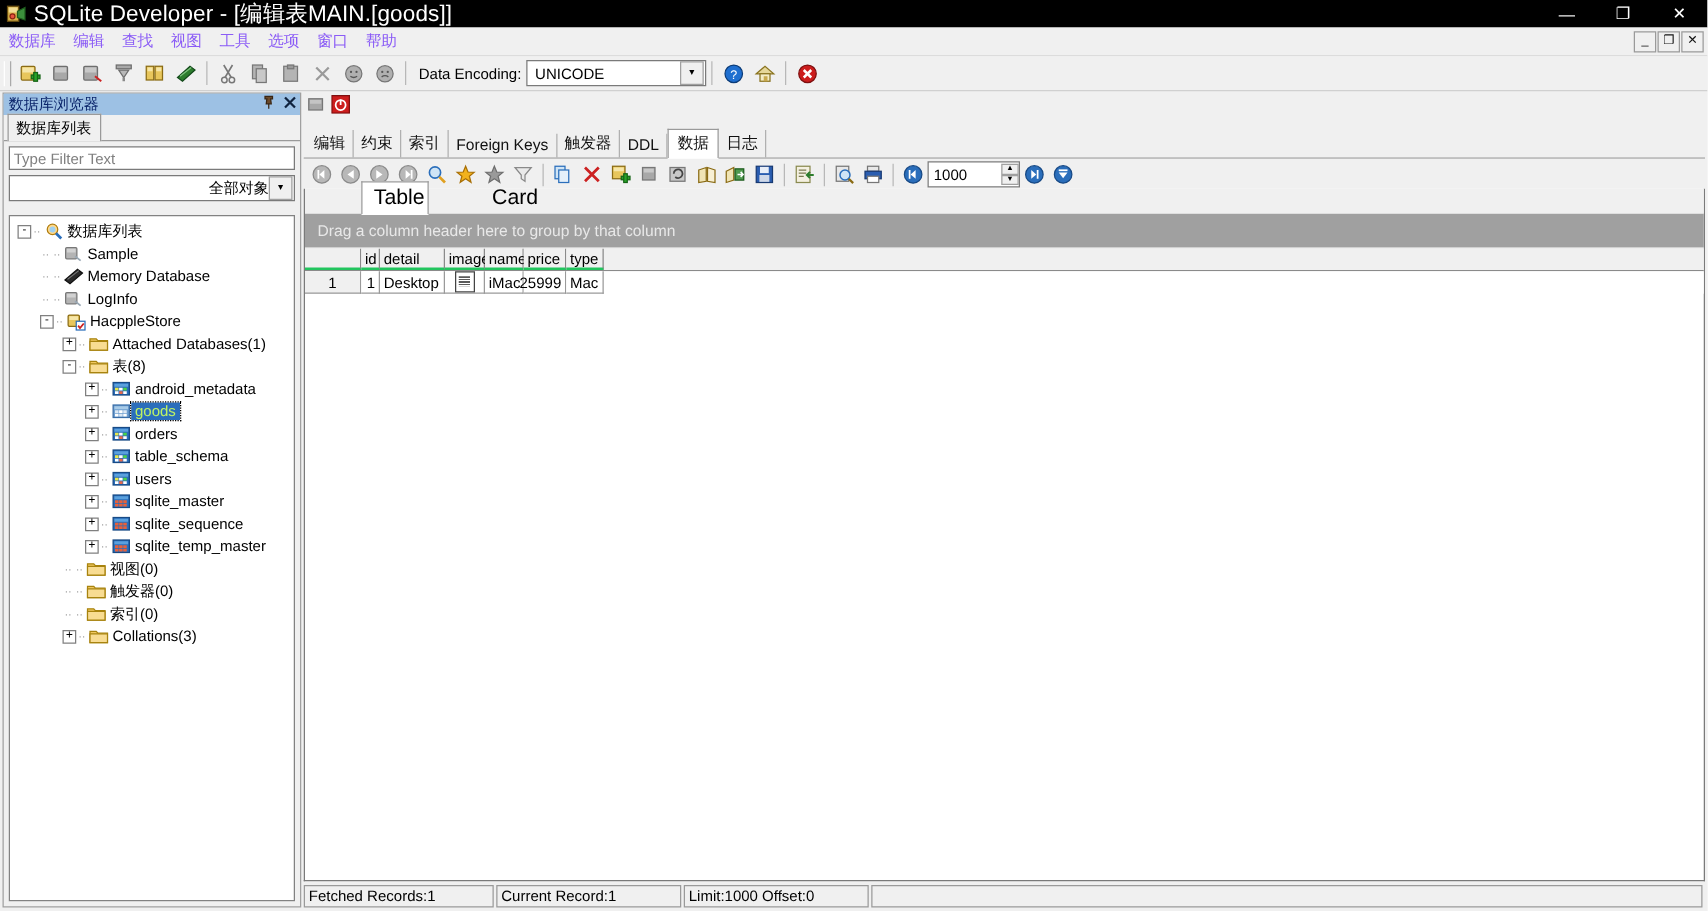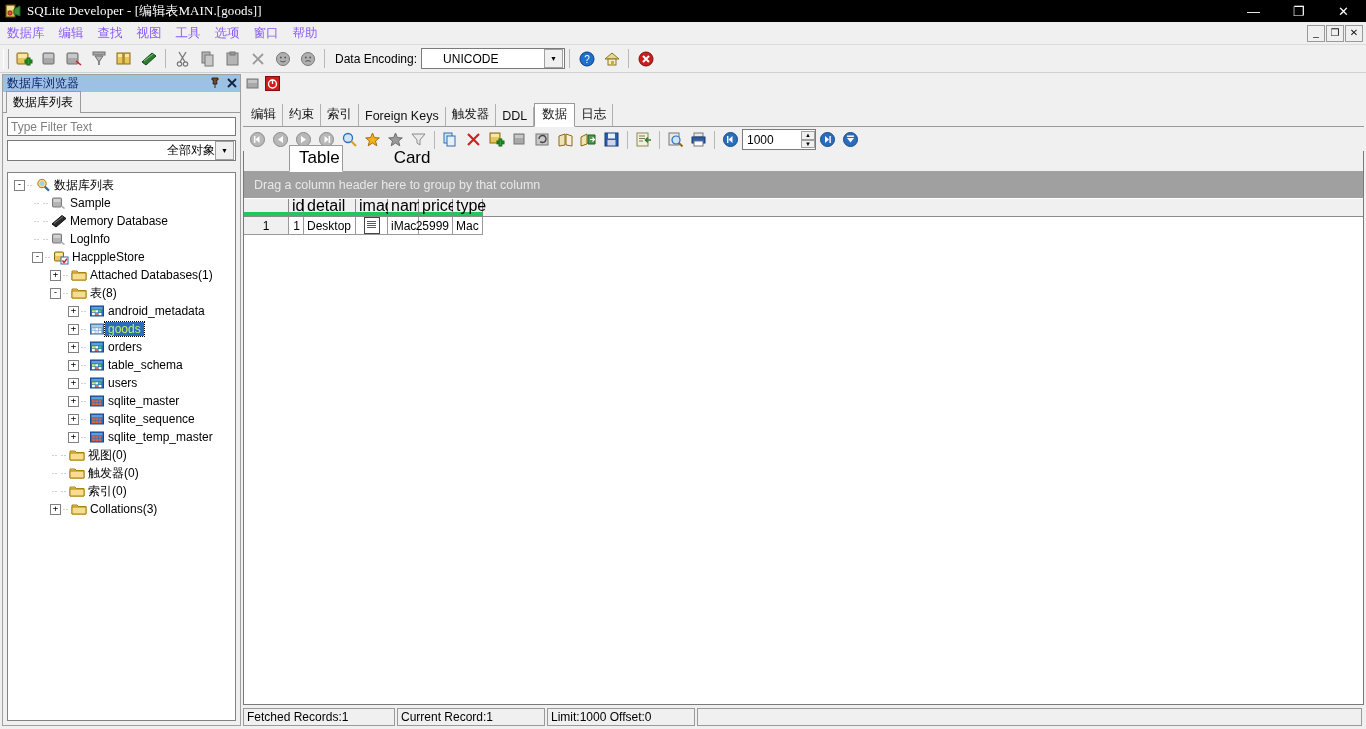--- a/index.html
+++ b/index.html
@@ -8,21 +8,21 @@
     font-family:"Liberation Sans","DejaVu Sans",sans-serif;
     font-size:12px;color:#000;background:#f0f0f0;
     -webkit-font-smoothing:none;
   }
   .app{position:relative;width:1366px;height:729px;background:#f0f0f0;}
 
   
   .titlebar{position:absolute;left:0;top:0;width:1366px;height:22px;background:#000;color:#fff;
     display:flex;align-items:center;}
   .title-icon{width:16px;height:16px;margin-left:5px;margin-right:6px;position:relative;flex:none;}
-  .title-text{font-size:13px;font-family:Liberation Serif, serif;letter-spacing:0.1px;}
+  .title-text{font-size:18px;font-family:Liberation Sans, sans-serif;letter-spacing:0.1px;}
   .win-btns{position:absolute;right:0;top:0;height:22px;display:flex;}
   .win-btn{width:45px;height:22px;display:flex;align-items:center;justify-content:center;color:#fff;font-size:13px;}
 
   
   .menubar{position:absolute;left:0;top:22px;width:1366px;height:22px;background:#f0f0f0;
     display:flex;align-items:center;border-bottom:1px solid #dcdcdc;}
   .menu-item{padding:2px 7px;font-size:12.5px;color:#8b5cf6;}
   .mdi-btns{position:absolute;right:3px;top:25px;display:flex;gap:1px;}
   .mdi-btn{width:16px;height:15px;border:1px solid #9a9a9a;background:#f0f0f0;
     font-size:10px;line-height:13px;text-align:center;color:#111;font-family:"Liberation Sans",sans-serif;}
@@ -30,21 +30,21 @@
   
   .toolbar{position:absolute;left:0;top:45px;width:1366px;height:27px;background:#f0f0f0;
     display:flex;align-items:center;border-bottom:1px solid #d0d0d0;}
   .tbbtn{width:23px;height:23px;display:flex;align-items:center;justify-content:center;margin:0 1px;}
   .tb-sep{width:1px;height:19px;background:#b8b8b8;margin:0 4px;}
   .grip{width:4px;height:20px;margin-left:3px;margin-right:2px;border-left:1px solid #fff;
     border-right:1px solid #aaa;}
   .enc-label{font-size:12px;margin:0 4px 0 6px;}
   .combo{width:142px;height:19px;border:1px solid #7a7a7a;background:#fff;display:flex;
     align-items:center;position:relative;font-size:12px;}
-  .combo .val{padding-left:21px;flex:1;}
+  .combo .val{padding-left:6px;flex:1;}
   .combo .arrow{width:17px;height:17px;background:#f0f0f0;border:1px solid #a0a0a0;
     margin-right:1px;display:flex;align-items:center;justify-content:center;font-size:7px;}
   .toolbar-right-bg{position:absolute;left:656px;top:45px;width:710px;height:27px;background:#f0f0f0;}
 
   
   .dock{position:absolute;left:2px;top:74px;width:237px;height:650px;background:#f0f0f0;
     border:1px solid #a0a0a0;}
   .dock-caption{height:17px;background:linear-gradient(#a8c8e8,#7fa8d4);display:flex;align-items:center;
     position:relative;}
   .dock-caption-bg{position:absolute;left:0;top:0;width:100%;height:17px;background:#9dc1e4;}
@@ -91,22 +91,22 @@
     text-align:center;}
 
   .grid-area{position:absolute;left:0;top:46px;right:0;bottom:22px;background:#fff;border:1px solid #7a7a7a;
     border-top:none;}
   .tcards{height:20px;background:#f0f0f0;display:flex;align-items:flex-end;padding-left:3px;}
   .tcard{padding:2px 2px 3px 9px;font-size:17px;margin-left:42px;}
   .tcard.active{background:#fff;border:1px solid #9a9a9a;border-bottom:1px solid #fff;position:relative;top:1px;}
   .groupband{height:27px;background:#a0a0a0;display:flex;align-items:center;padding-left:10px;
     color:#e8e8e8;font-size:12.5px;border-bottom:1px solid #fff;}
   .ghead{height:17px;display:flex;background:#f0f0f0;border-bottom:1px solid #8a8a8a;}
-  .gh{border-right:1px solid #8a8a8a;border-bottom:4px solid #22c55e;background:#f0f0f0;
-    font-size:16px;padding:0 3px;display:flex;align-items:center;box-sizing:border-box;}
+  .gh{border-right:1px solid #8a8a8a;border-bottom:2px solid #22c55e;background:#f0f0f0;
+    font-size:12px;padding:0 3px;display:flex;align-items:center;box-sizing:border-box;}
   .grow{height:18px;display:flex;background:#fff;}
   .gc{border-right:1px solid #9a9a9a;border-bottom:1px solid #9a9a9a;font-size:12px;padding:0 3px;
     display:flex;align-items:center;box-sizing:border-box;background:#fff;}
   .gc.num{justify-content:flex-end;}
   .gindic{background:#f0f0f0;justify-content:center;}
   .blob{width:14px;height:15px;border:1px solid #444;background:#fff;position:relative;}
   .blob:after{content:"";position:absolute;left:2px;top:3px;width:9px;height:8px;
     background:repeating-linear-gradient(#5a5a5a 0 1px,transparent 1px 2px);}
 
   .statusbar{position:absolute;left:0;bottom:0;right:0;height:20px;background:#f0f0f0;display:flex;

